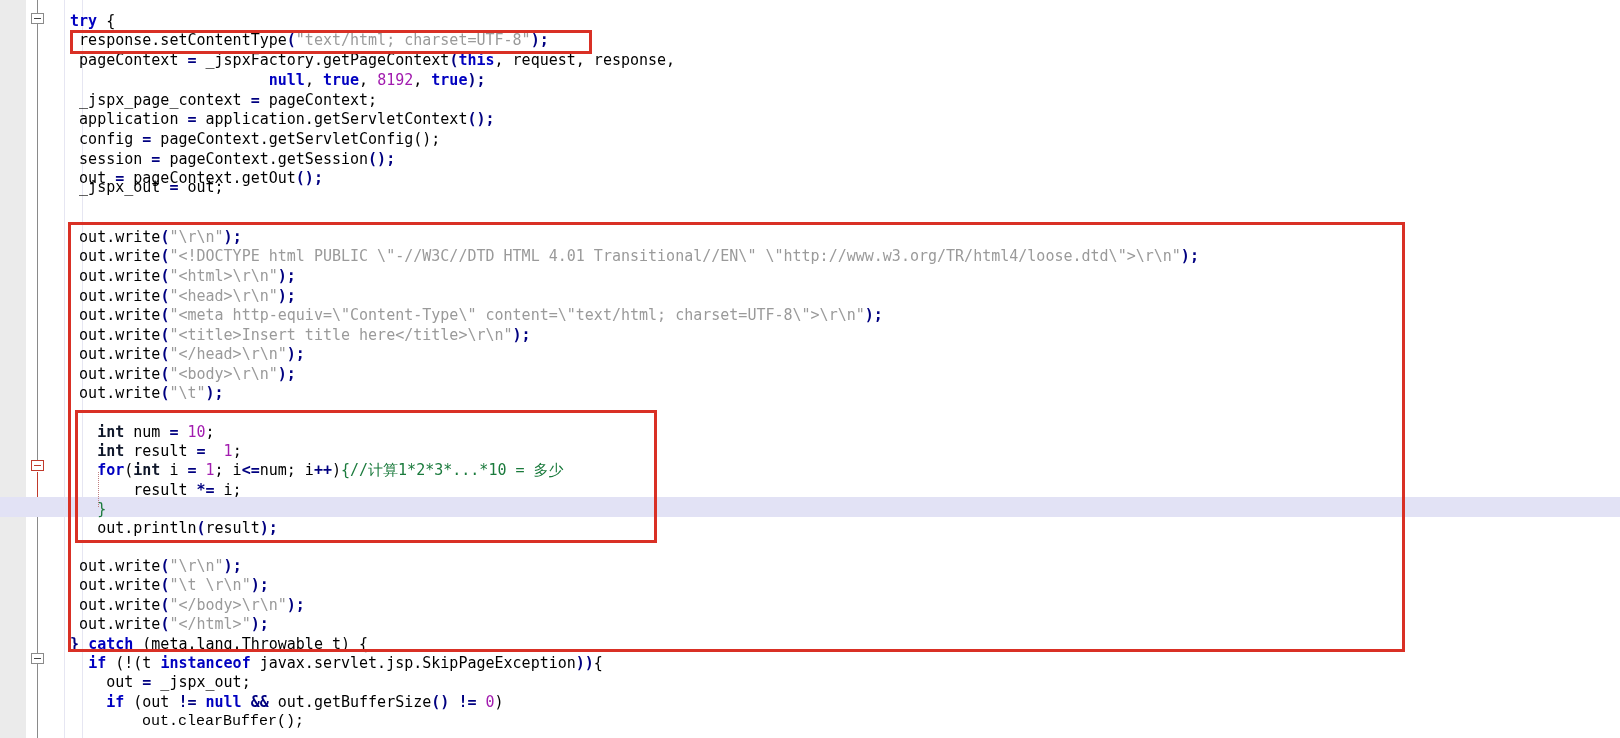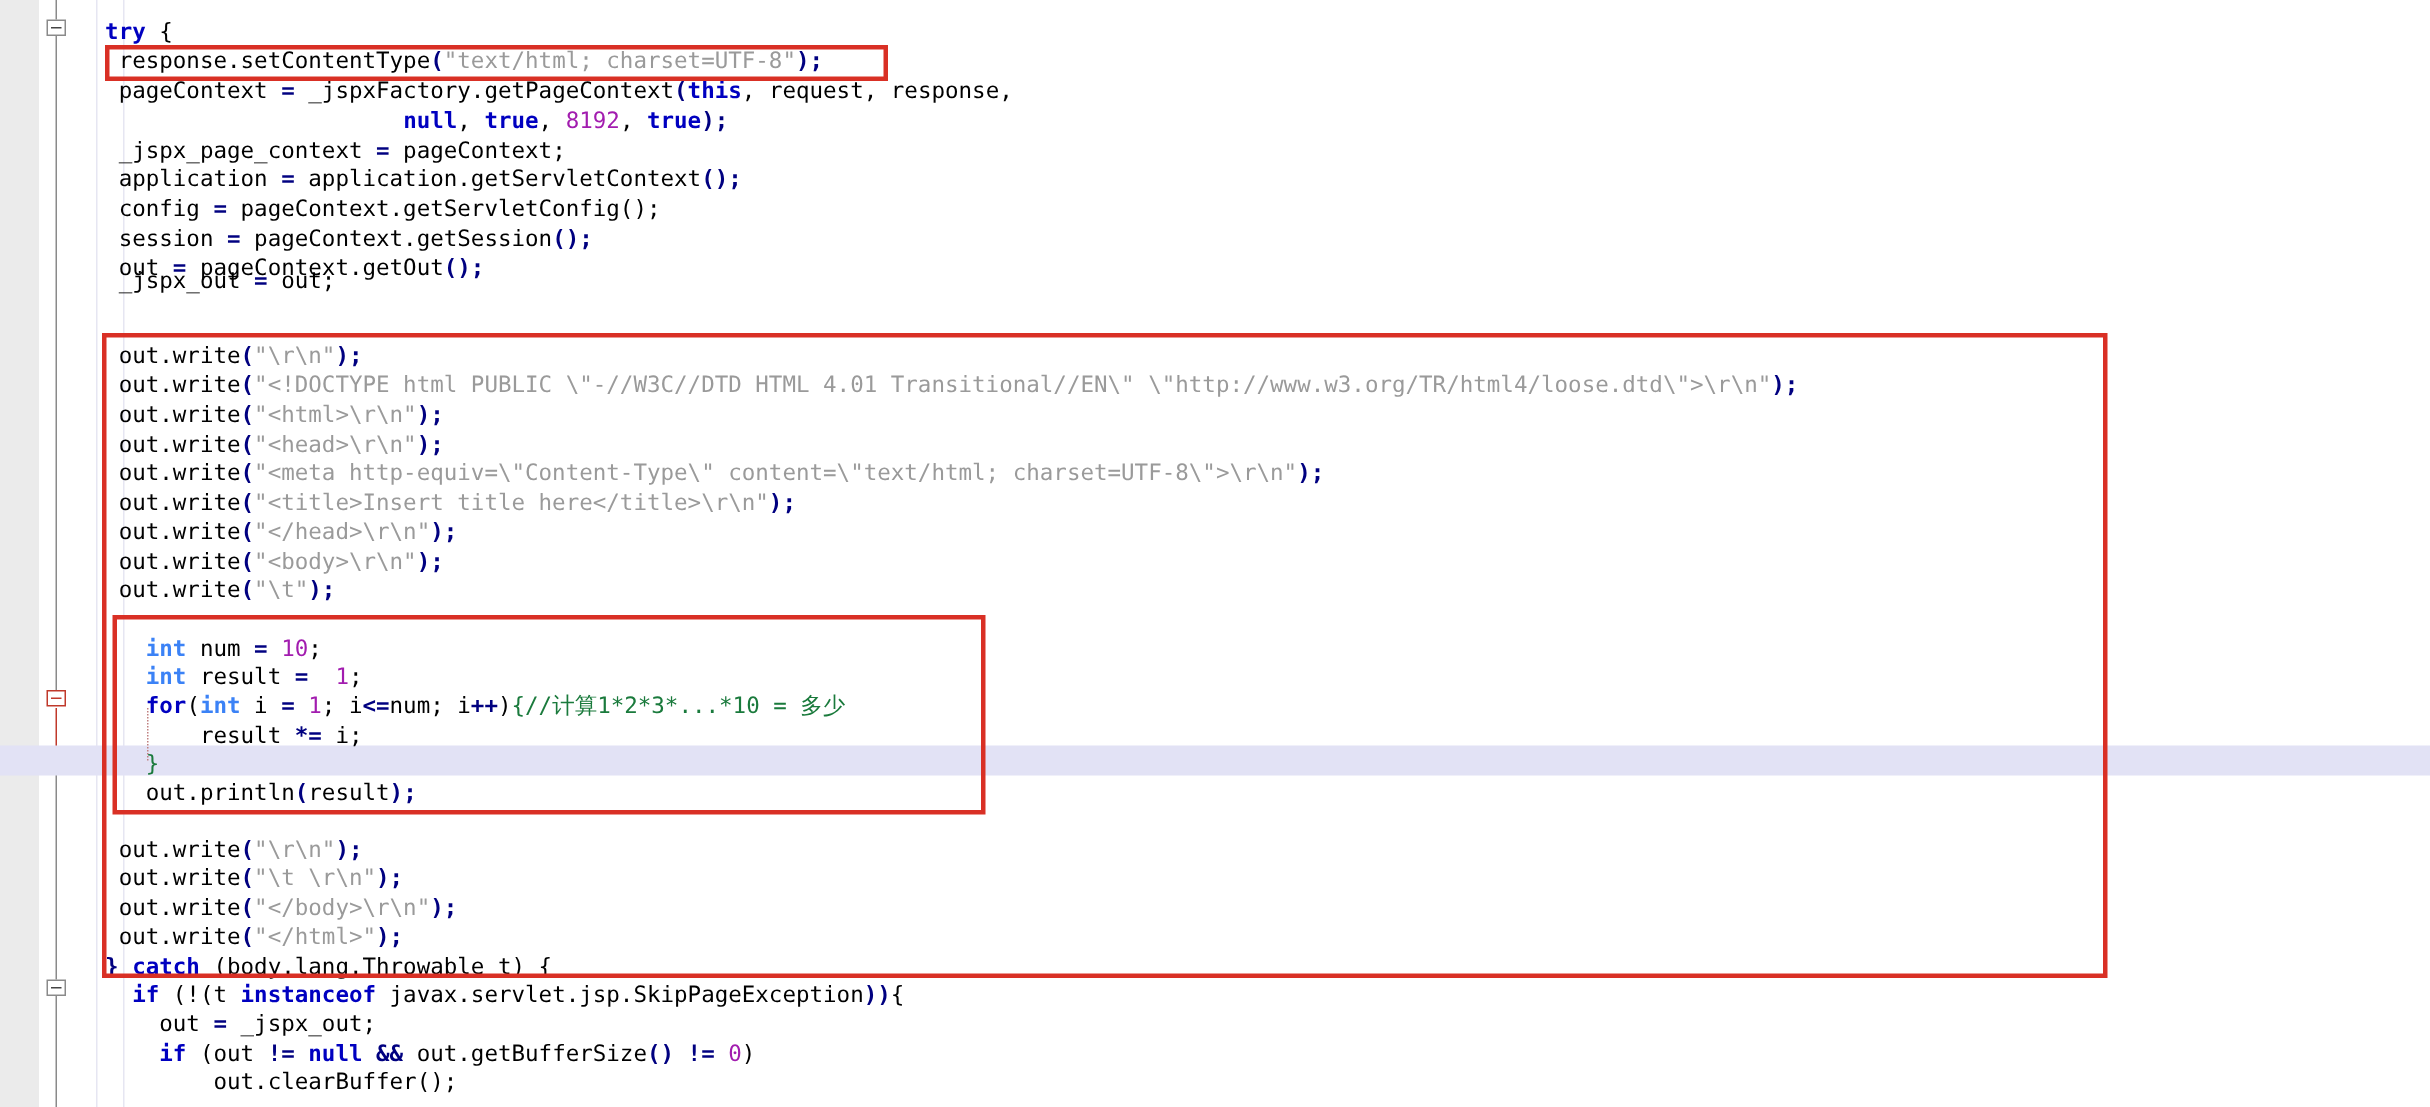--- a/index.html
+++ b/index.html
@@ -74,21 +74,21 @@
   
   .line{
     position:absolute;left:0;
     height:19.6px;line-height:19.6px;
     white-space:pre;
     font-size:15px;
     color:#000000;
     letter-spacing:0px;
   }
   
-  .kw   {color:#3b82f6;font-weight:bold;}   
+  .kw   {color:#0f172a;font-weight:bold;}   
   .kw2  {color:#0000c0;font-weight:bold;}   
   .str  {color:#9a9a9a;}                    
   .num  {color:#a21caf;}                    
   .cmt  {color:#1a7a3c;}                    
   .pn   {color:#000080;font-weight:bold;}   
   .op   {color:#000080;font-weight:bold;}
   .pl   {color:#000000;}
 
   
   .redbox{
@@ -151,25 +151,25 @@
         <div class="line" style="top: 442px;"><span class="pl">     </span><span class="kw">int</span><span class="pl"> result </span><span class="op">=</span><span class="pl">  </span><span class="num">1</span><span class="pl">;</span></div>
         <div class="line" style="top: 461px;"><span class="pl">     </span><span class="kw2">for</span><span class="pl">(</span><span class="kw">int</span><span class="pl"> i </span><span class="op">=</span><span class="pl"> </span><span class="num">1</span><span class="pl">; i</span><span class="op">&lt;=</span><span class="pl">num; i</span><span class="op">++</span><span class="pl">)</span><span class="cmt">{</span><span class="cmt">//计算1*2*3*...*10 = 多少</span></div>
         <div class="line" style="top: 481px;"><span class="pl">         result </span><span class="op">*=</span><span class="pl"> i;</span></div>
         <div class="line" style="top: 500px;"><span class="pl">     </span><span class="cmt">}</span></div>
         <div class="line" style="top: 519px;"><span class="pl">     out.println</span><span class="pn">(</span><span class="pl">result</span><span class="pn">)</span><span class="pn">;</span></div>
         <div class="line" style="top: 538px;"></div>
         <div class="line" style="top: 557px;"><span class="pl">   out.write</span><span class="pn">(</span><span class="str">"\r\n"</span><span class="pn">)</span><span class="pn">;</span></div>
         <div class="line" style="top: 576px;"><span class="pl">   out.write</span><span class="pn">(</span><span class="str">"\t \r\n"</span><span class="pn">)</span><span class="pn">;</span></div>
         <div class="line" style="top: 596px;"><span class="pl">   out.write</span><span class="pn">(</span><span class="str">"&lt;/body&gt;\r\n"</span><span class="pn">)</span><span class="pn">;</span></div>
         <div class="line" style="top: 615px;"><span class="pl">   out.write</span><span class="pn">(</span><span class="str">"&lt;/html&gt;"</span><span class="pn">)</span><span class="pn">;</span></div>
-        <div class="line" style="top: 635px;"><span class="pl">  </span><span class="pn">}</span><span class="pl"> </span><span class="kw2">catch</span><span class="pl"> (body.lang.Throwable t) {</span></div>
+        <div class="line" style="top: 635px;"><span class="pl">  </span><span class="pn">}</span><span class="pl"> </span><span class="kw2">catch</span><span class="pl"> (meta.lang.Throwable t) {</span></div>
         <div class="line" style="top: 654px;"><span class="pl">    </span><span class="kw2">if</span><span class="pl"> (!(t </span><span class="kw2">instanceof</span><span class="pl"> javax.servlet.jsp.SkipPageException</span><span class="pn">))</span><span class="pl">{</span></div>
         <div class="line" style="top: 673px;"><span class="pl">      out </span><span class="op">=</span><span class="pl"> _jspx_out;</span></div>
         <div class="line" style="top: 693px;"><span class="pl">      </span><span class="kw2">if</span><span class="pl"> (out </span><span class="op">!=</span><span class="pl"> </span><span class="kw2">null</span><span class="pl"> </span><span class="op">&amp;&amp;</span><span class="pl"> out.getBufferSize</span><span class="pn">()</span><span class="pl"> </span><span class="op">!=</span><span class="pl"> </span><span class="num">0</span><span class="pl">)</span></div>
-        <div class="line" style="top: 712px;"><span class="pl">          out.clearBuffer();</span></div>
+        <div class="line" style="top: 712px; font-family: Liberation Mono, monospace;"><span class="pl">          out.clearBuffer();</span></div>
       </div>
   </div>
 
   <div id="annotation-layer">
       <div class="redbox" style="left: 70px; top: 30px; width: 522px; height: 24px;"></div>
       <div class="redbox" style="left: 68px; top: 222px; width: 1337px; height: 430px;"></div>
       <div class="redbox" style="left: 75px; top: 410px; width: 582px; height: 133px;"></div>
     </div>
 </div>
 

